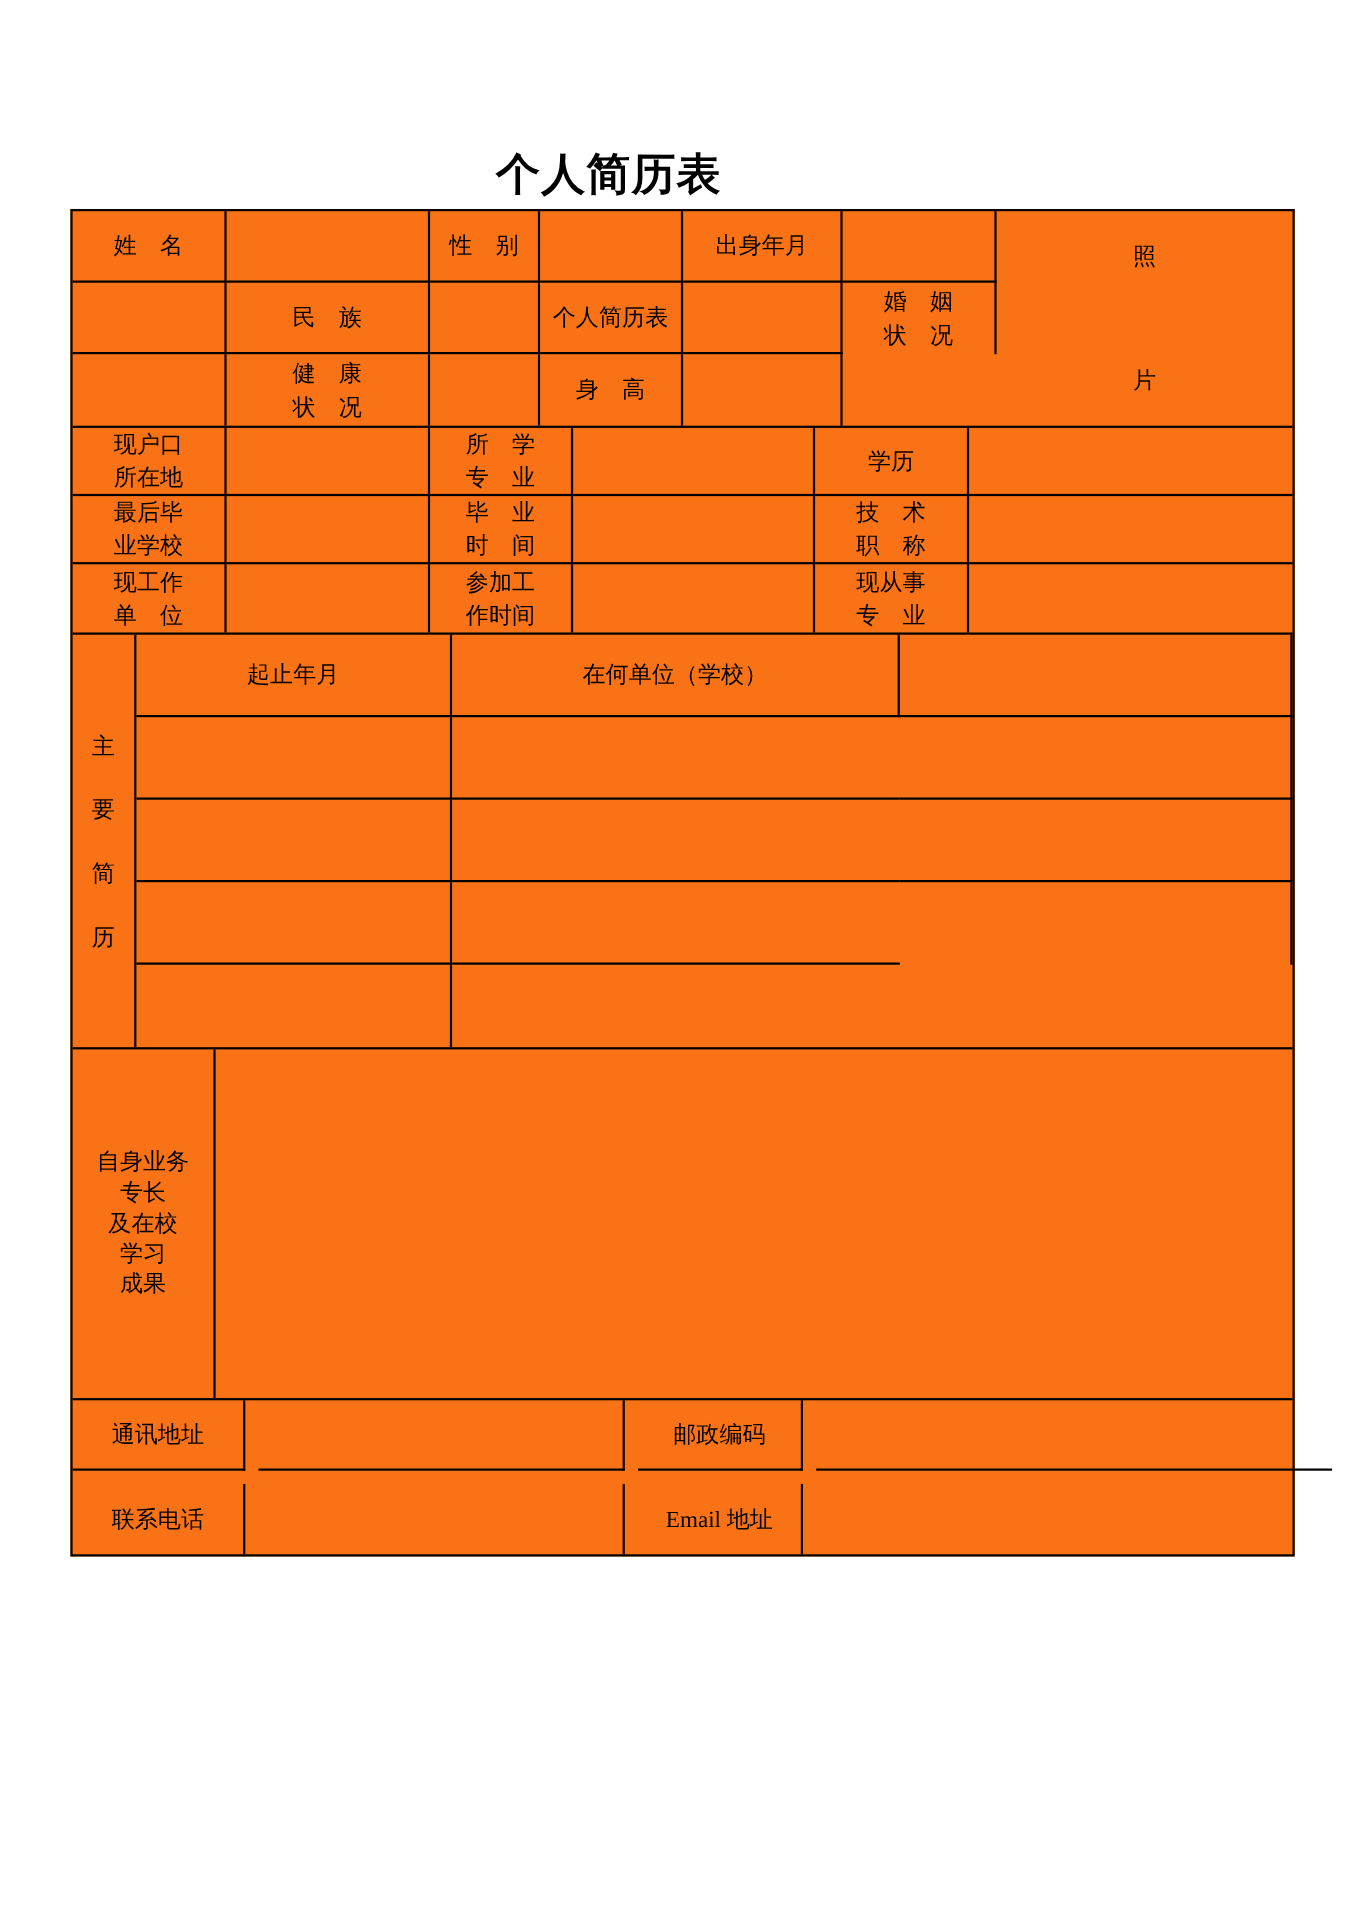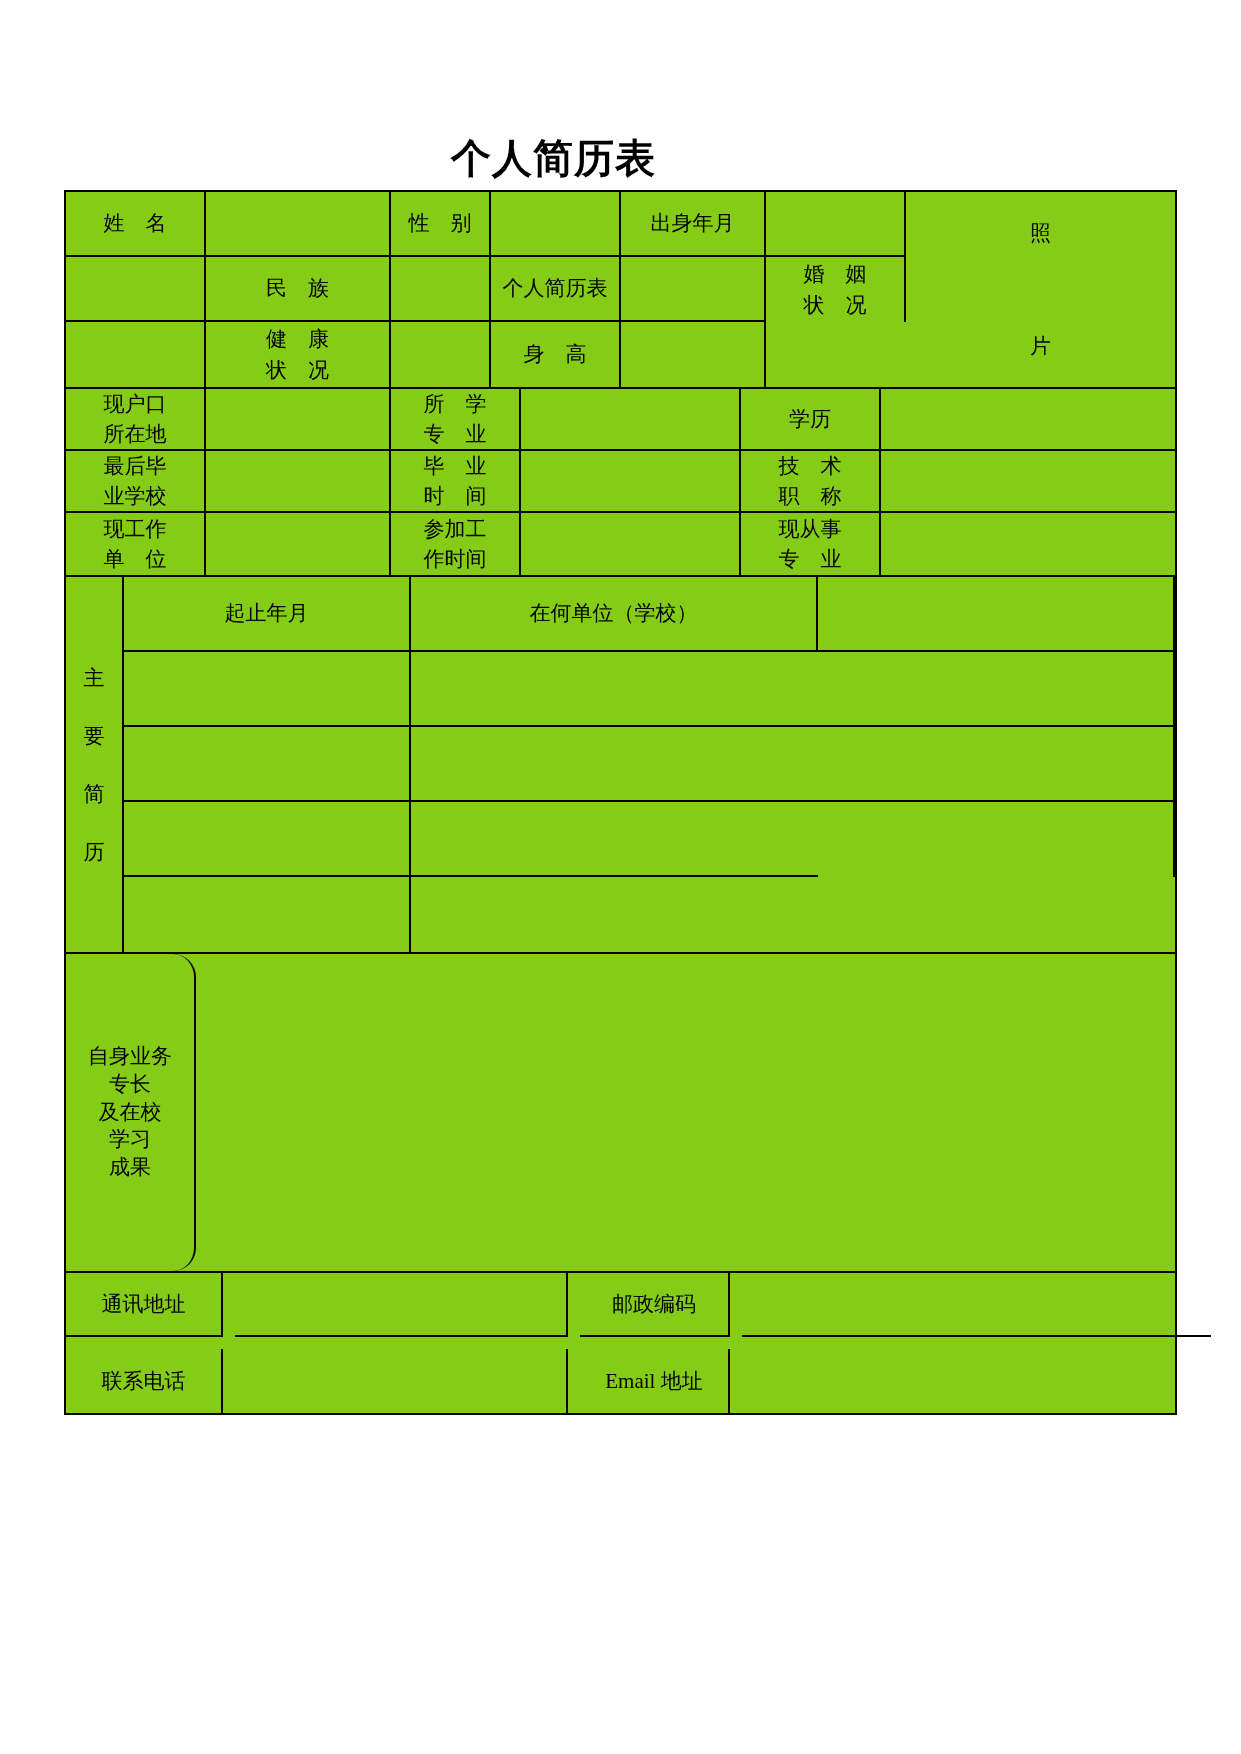--- a/index.html
+++ b/index.html
@@ -27,21 +27,21 @@
     font-weight: bold;
     letter-spacing: 1px;
     white-space: pre;
   }
   .form {
     position: absolute;
     top: 190px;
     left: 64px;
     width: 1113px;
     border: 2px solid #000;
-    background: #84cc16;
+    background: #f97316;
   }
   .sec { display: grid; }
   .sec-a, .sec-b, .sec-c, .sec-d { border-bottom: 2px solid #000; }
   .sec-a { grid-template-columns: 140px 185px 100px 130px 145px 140px 269px; grid-auto-rows: 65px; }
   .sec-b { grid-template-columns: 140px 185px 130px 220px 140px 294px; grid-auto-rows: 62px; }
   .sec-c { grid-template-columns: 58px 287px 407px 357px; grid-auto-rows: 75px; }
   .sec-d { grid-template-columns: 130px 979px; grid-auto-rows: 317px; }
   .sec-e { grid-template-columns: 157px 333px 150px 469px; grid-auto-rows: 64px; gap: 12px; }
   .cell {
     border-right: 2px solid #000;
@@ -62,21 +62,21 @@
     grid-row: 1 / 4;
     flex-direction: column;
     justify-content: space-between;
     padding: 26px 0;
   }
   .v-label {
     grid-column: 1;
     grid-row: 1 / 6;
     line-height: 58px;
   }
-  .spec-label { line-height: 1.32; border-radius: 23px; }
+  .spec-label { line-height: 1.32; }
 </style>
 </head>
 <body>
 
 <div class="page">
 
   <div class="doc-title">个人简历表</div>
 
   <div class="form">
 

